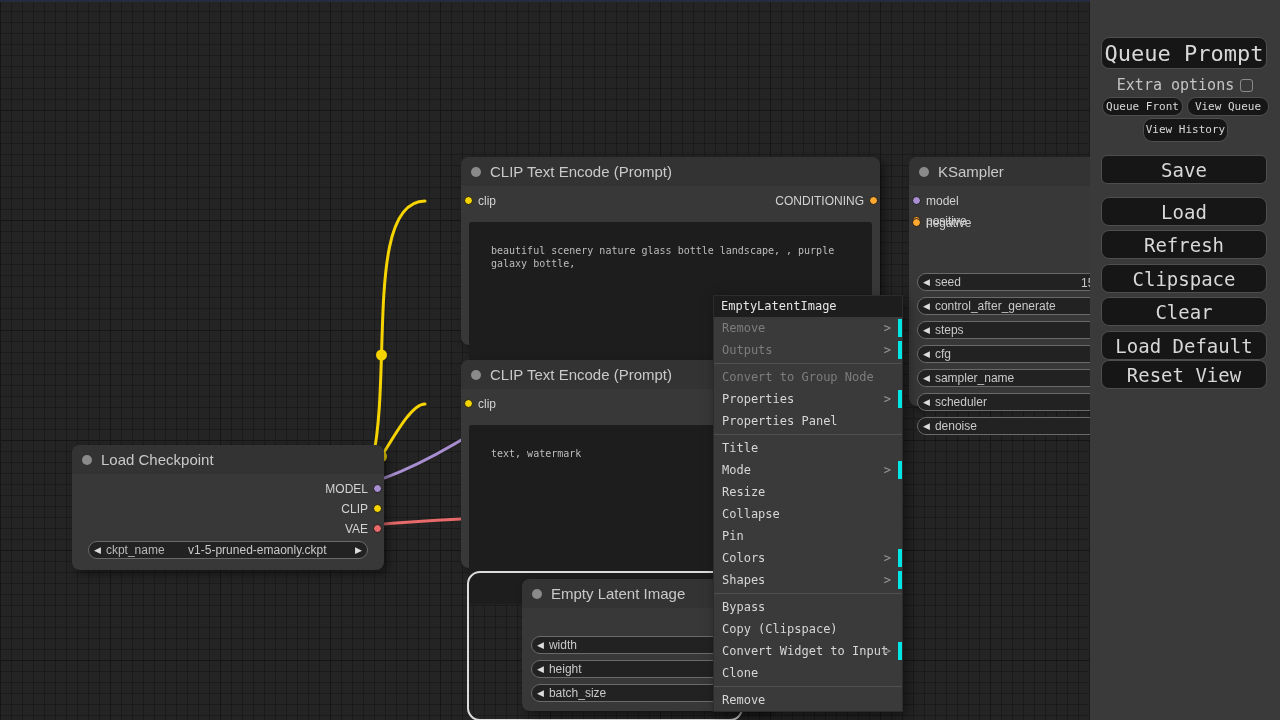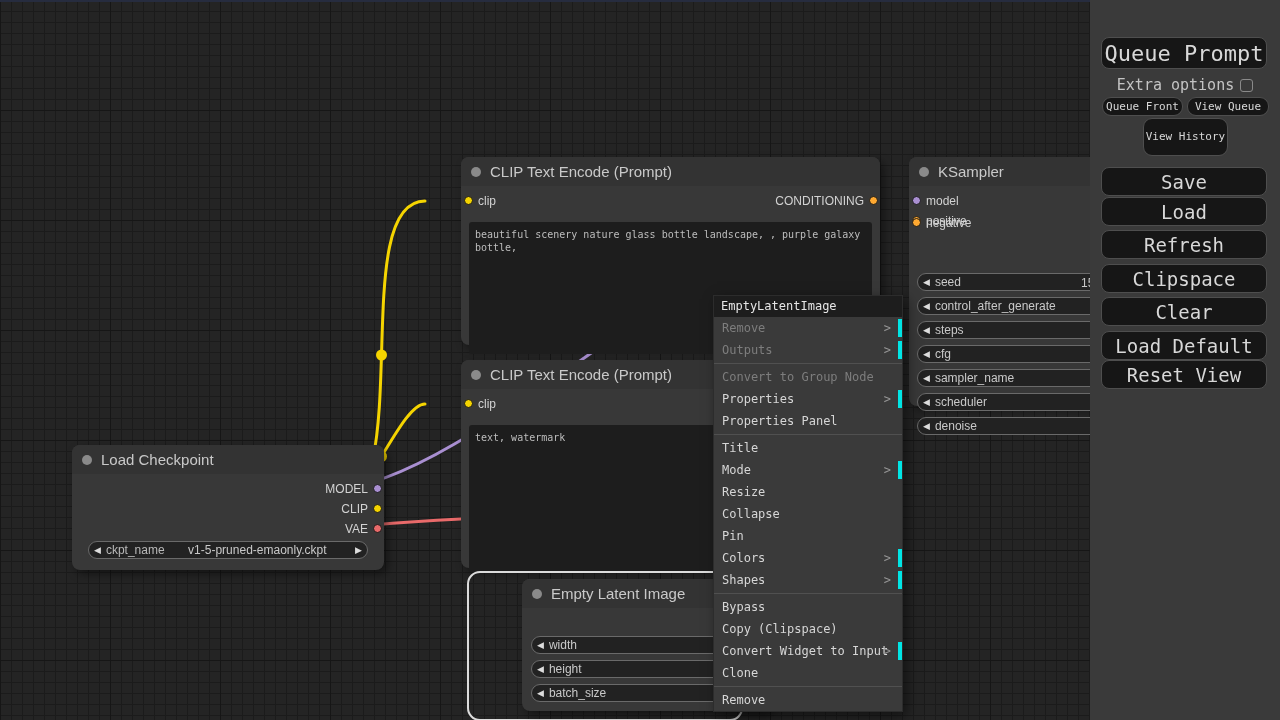--- a/index.html
+++ b/index.html
@@ -20,21 +20,21 @@
         box-shadow:4px 4px 10px rgba(0,0,0,.45);color:#ccc;margin-left:44px;}
   .ntitle{height:29px;background:#333333;border-radius:8px 8px 0 0;display:flex;
           align-items:center;padding-left:10px;font-size:15px;color:#c9c9c9;}
   .tdot{width:10px;height:10px;border-radius:50%;background:#8a8a8a;margin-right:9px;flex:none;}
   .slotrow{position:absolute;left:0;right:0;height:20px;font-size:12px;color:#d2d2d2;line-height:20px;}
   .sdot{position:absolute;width:9px;height:9px;border-radius:50%;border:1px solid #191919;
         box-sizing:border-box;top:5px;}
   .sdot.in{left:3px;} .sdot.out{right:2px;}
   .inlabel{padding-left:17px;} .outlabel{position:absolute;right:16px;}
   .ntext{position:absolute;background:#1d1d1d;border-radius:3px;color:#bdbdbd;
-         font:10px "DejaVu Sans Mono",monospace;line-height:1.3;padding:6px;white-space:pre-wrap;overflow:hidden;}
+         font:10px "DejaVu Sans Mono",monospace;line-height:1.3;padding:22px;white-space:pre-wrap;overflow:hidden;}
   .widget{position:absolute;height:18px;background:#222;border:1px solid #6a6a6a;border-radius:10px;
           display:flex;align-items:center;font-size:12px;color:#c9c9c9;box-sizing:border-box;overflow:visible;}
   .warr{font-size:9px;color:#ddd;padding:0 5px;flex:none;}
   .wlabel{flex:none;}
   .wvalue-abs{position:absolute;top:1px;line-height:16px;white-space:nowrap;}
   .wvalue-c{flex:1;text-align:center;}
   .sel-outline{position:absolute;border:2px solid #dcdcdc;border-radius:13px;z-index:3;pointer-events:none;}
   
   .cmenu{position:absolute;left:713px;top:295px;width:190px;z-index:5;background:#3a3a3a;
          border:1px solid #2c2c2c;box-sizing:border-box;box-shadow:4px 4px 12px rgba(0,0,0,.5);
@@ -51,21 +51,21 @@
   .qrow{position:absolute;left:10px;right:8px;top:9px;height:22px;display:flex;align-items:center;}
   .qsize{font-size:15px;color:#b8b8b8;}
   .gear{margin-left:auto;font-size:19px;line-height:20px;cursor:pointer;}
   .closex{margin-left:9px;font-size:22px;line-height:20px;color:#fff;font-weight:bold;cursor:pointer;}
   .btn{position:absolute;background:#161616;border:1px solid #4e4e4e;border-radius:8px;color:#d8d8d8;
        display:flex;align-items:center;justify-content:center;box-sizing:border-box;cursor:pointer;}
   .qprompt{left:11px;width:166px;top:37px;height:32px;font-size:22px;}
   .extra{position:absolute;left:0;right:0;top:77px;height:16px;display:flex;align-items:center;justify-content:center;font-size:15px;color:#c4c4c4;}
   .cbox{width:13px;height:13px;border:1.5px solid #8a8a8a;border-radius:3px;margin-left:6px;box-sizing:border-box;}
   .sbtn{font-size:11px;border-radius:9px;height:19px;}
-  .vh{left:53px;width:85px;top:118px;height:38px;font-size:11px;text-align:center;line-height:1.3;border-radius:9px;}
+  .vh{left:53px;width:85px;top:118px;height:24px;font-size:11px;text-align:center;line-height:1.3;border-radius:9px;}
   .bigb{left:11px;width:166px;height:29px;font-size:19px;}
 </style>
 </head>
 <body>
 
 <div id="screen">
   <div class="topline"></div>
 
   <svg id="wires" width="1280" height="720" viewBox="0 0 1280 720">
     <path d="M 332 489 C 467 489, 738 201, 873 201" fill="none" stroke-width="3" stroke-linecap="round" stroke="#a98fd1"></path>
@@ -239,21 +239,21 @@
 
   <div class="sidebar">
     <div class="btn qprompt">Queue Prompt</div>
     <div class="extra">
       <span>Extra options</span>
       <span class="cbox"></span>
     </div>
     <div class="btn sbtn" style="left:12px;top:97px;width:81px;">Queue Front</div>
     <div class="btn sbtn" style="left:97px;top:97px;width:82px;">View Queue</div>
     <div class="btn vh">View History</div>
-    <div class="btn bigb" style="top:167px;">Save</div>
+    <div class="btn bigb" style="top:155px;border-radius:6px;">Save</div>
     <div class="btn bigb" style="top:197px;">Load</div>
     <div class="btn bigb" style="top:230px;">Refresh</div>
     <div class="btn bigb" style="top:264px;">Clipspace</div>
     <div class="btn bigb" style="top:297px;">Clear</div>
     <div class="btn bigb" style="top:331px;">Load Default</div>
     <div class="btn bigb" style="top:360px;">Reset View</div>
   </div>
 </div>
 
 </body></html>

